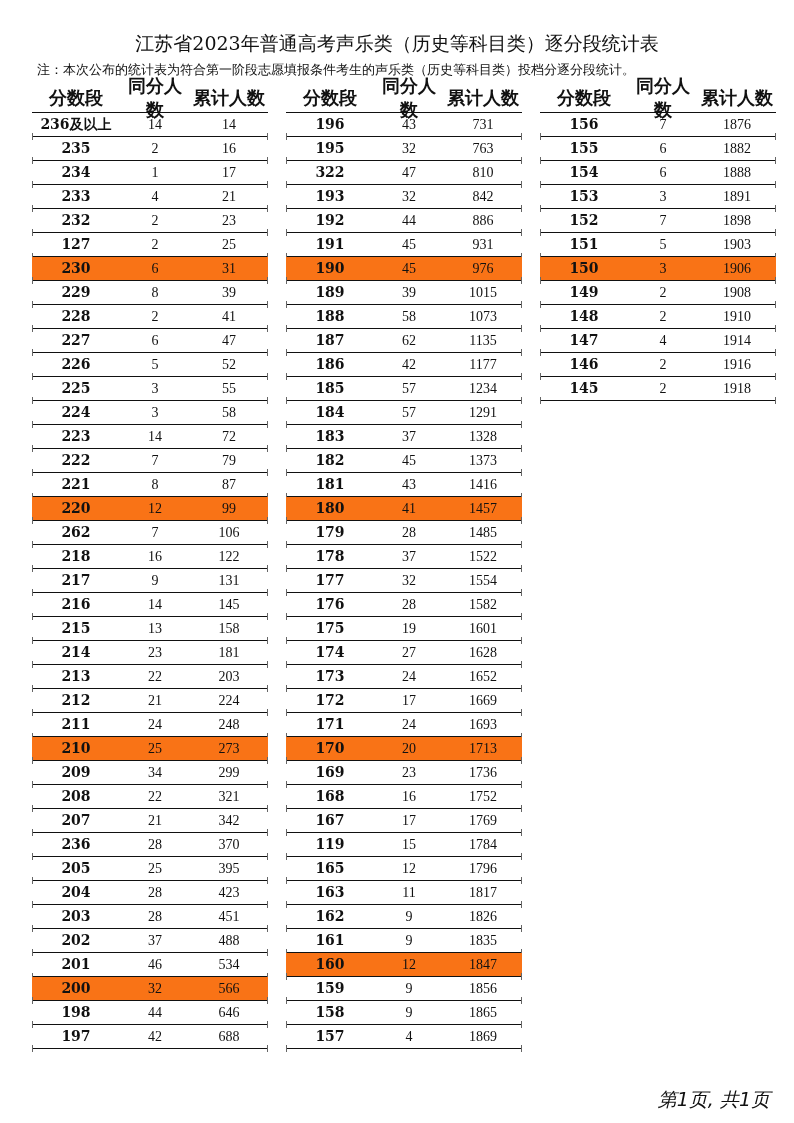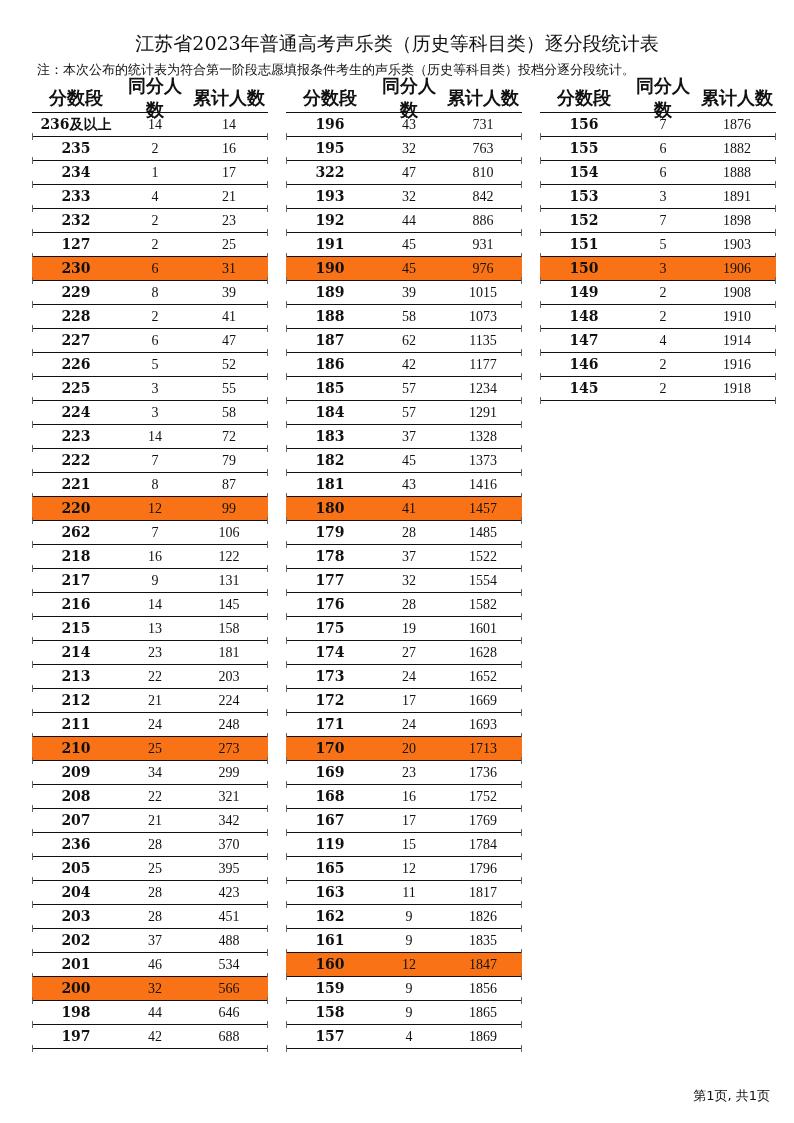--- a/index.html
+++ b/index.html
@@ -16,22 +16,22 @@
   .hdr span { text-align:center; }
   .c1 { width:88px; } .c2 { width:70px; } .c3 { width:78px; }
   .row { display:flex; height:23px; line-height:23px; border-bottom:1.2px solid #111;
          position:relative; font-size:14px; }
   .row::before, .row::after { content:""; position:absolute; bottom:-4px; width:1px; height:7px; background:#666; }
   .row::before { left:0; } .row::after { right:0; }
   .row.shaded { background:#f97316; }
   .row span { text-align:center; }
   .row .c1 { font-weight:bold; }
   .row .c2, .row .c3 { font-family:"Liberation Serif","DejaVu Serif",serif; font-size:14px; }
-  .footer { position:absolute; top:1087px; right:24px; font-size:13px;
-            font-family:"DejaVu Sans","Liberation Sans",sans-serif; }
+  .footer { position:absolute; top:1087px; right:24px; font-size:19px;
+            font-family:"DejaVu Sans","Liberation Sans",sans-serif;font-style:italic; }
 </style>
 </head>
 <body>
 
 <div class="title">江苏省2023年普通高考声乐类（历史等科目类）逐分段统计表</div>
 <div class="note">注：本次公布的统计表为符合第一阶段志愿填报条件考生的声乐类（历史等科目类）投档分逐分段统计。</div>
 
 <div class="col col1">
   <div class="hdr">
     <span class="c1">分数段</span>

